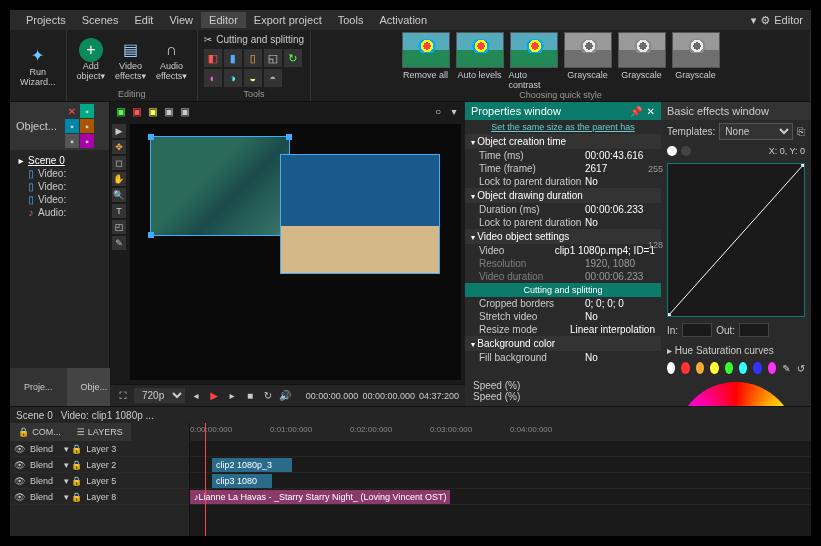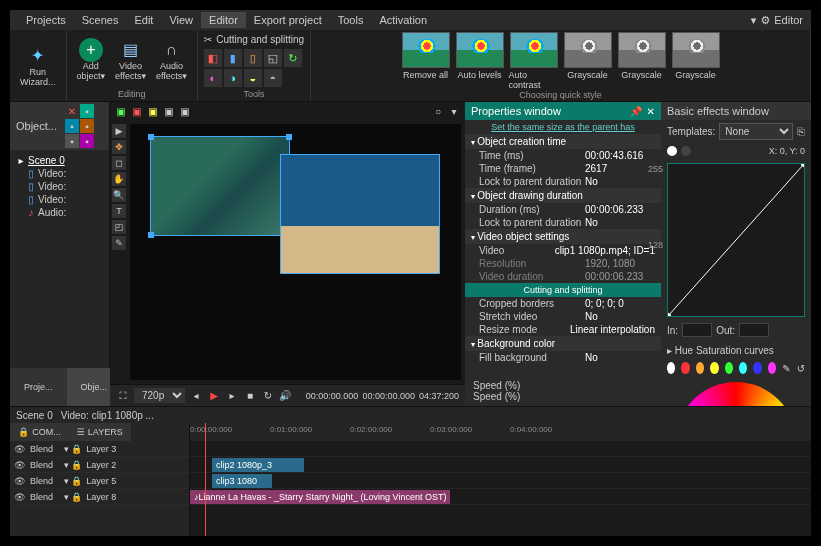--- a/index.html
+++ b/index.html
@@ -459,21 +459,21 @@
       <div class="tl-tracks">
         <div class="tl-ruler">
           <span class="tick" style="left:0">0:00:00:000</span>
           <span class="tick" style="left:80px">0:01:00:000</span>
           <span class="tick" style="left:160px">0:02:00:000</span>
           <span class="tick" style="left:240px">0:03:00:000</span>
           <span class="tick" style="left:320px">0:04:00:000</span>
         </div>
         <div class="tl-track"></div>
         <div class="tl-track">
-            <div class="clip video" style="left:22px;width:92px">
+            <div class="clip video" style="left:22px;width:80px">
               <span>clip2 1080p_3</span>
             </div>
           </div>
         <div class="tl-track">
             <div class="clip video" style="left:22px;width:60px">
               <span>clip3 1080</span>
             </div>
           </div>
         <div class="tl-track">
             <div class="clip audio" style="left:0;width:260px">♪ <span>Lianne La Havas - _Starry Starry Night_ (Loving Vincent OST)</span></div>

